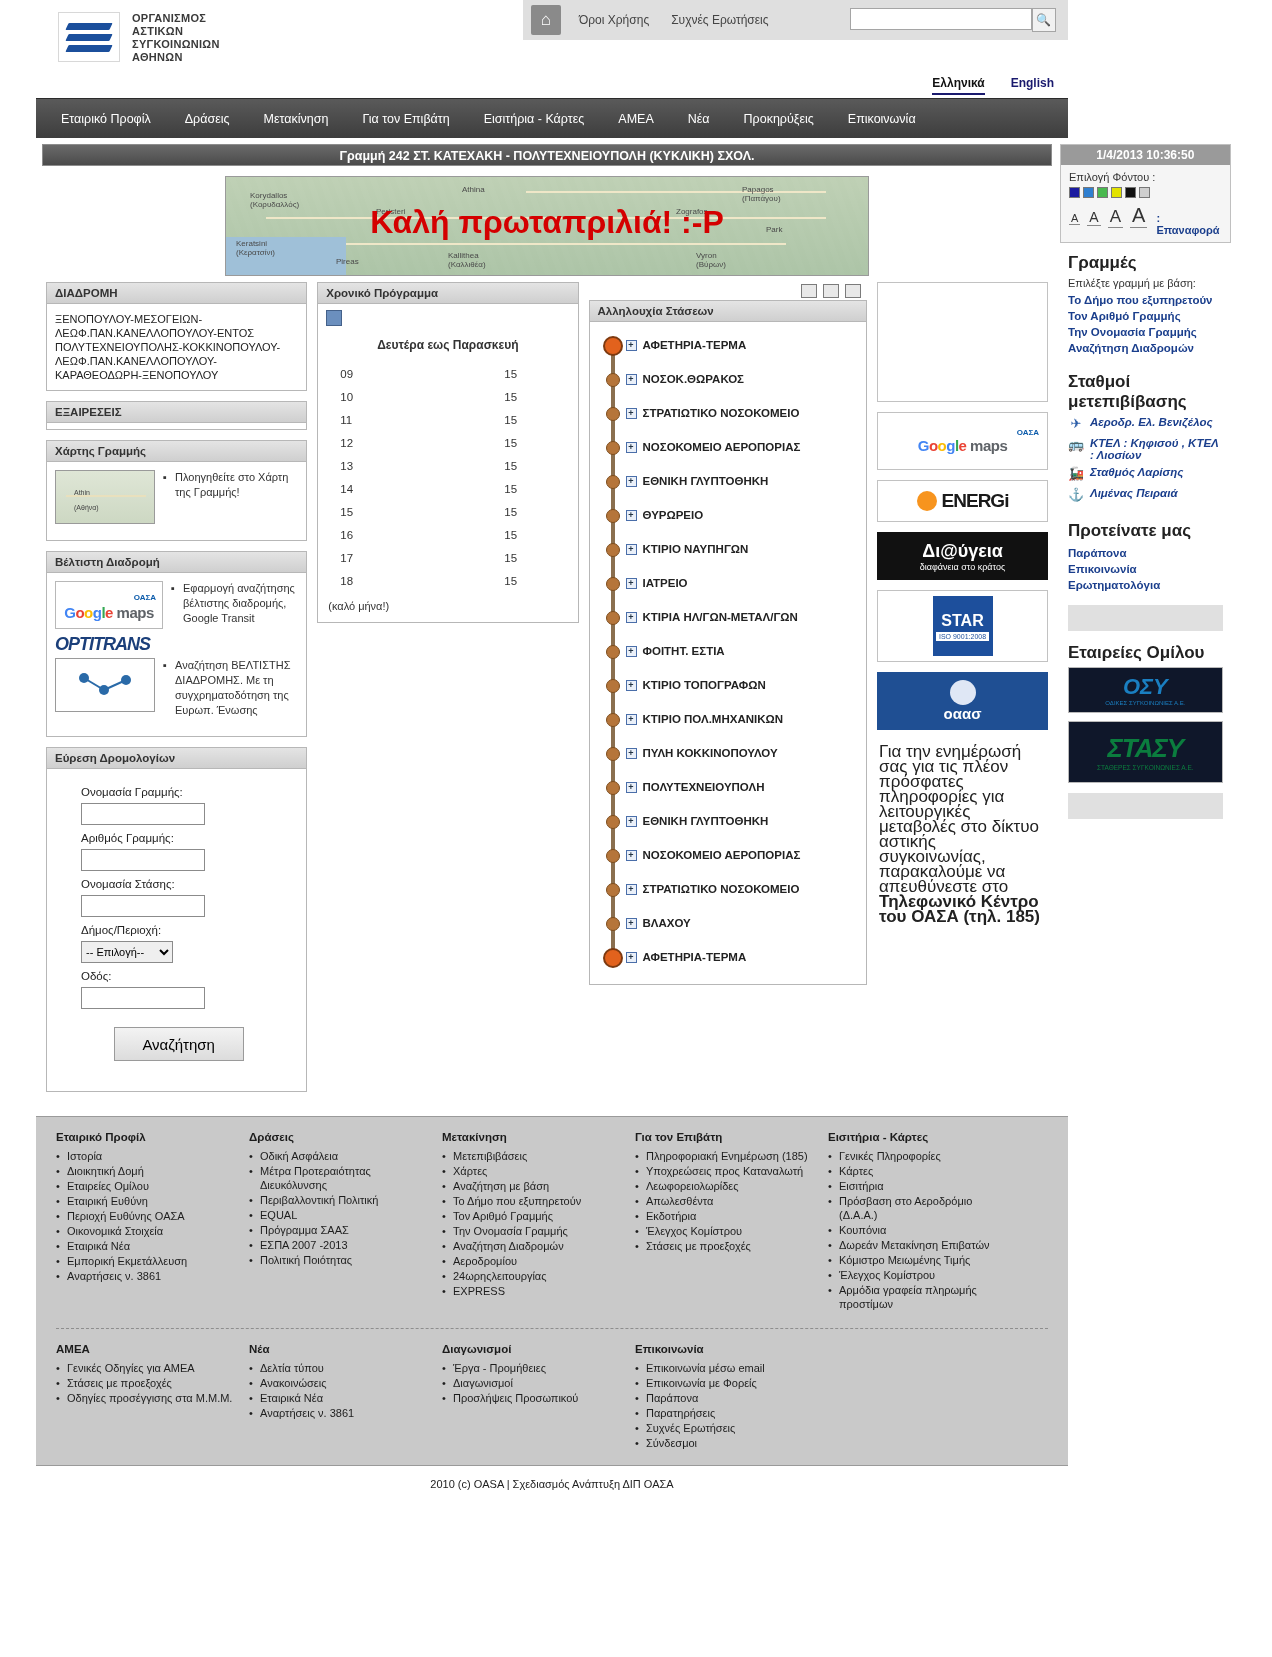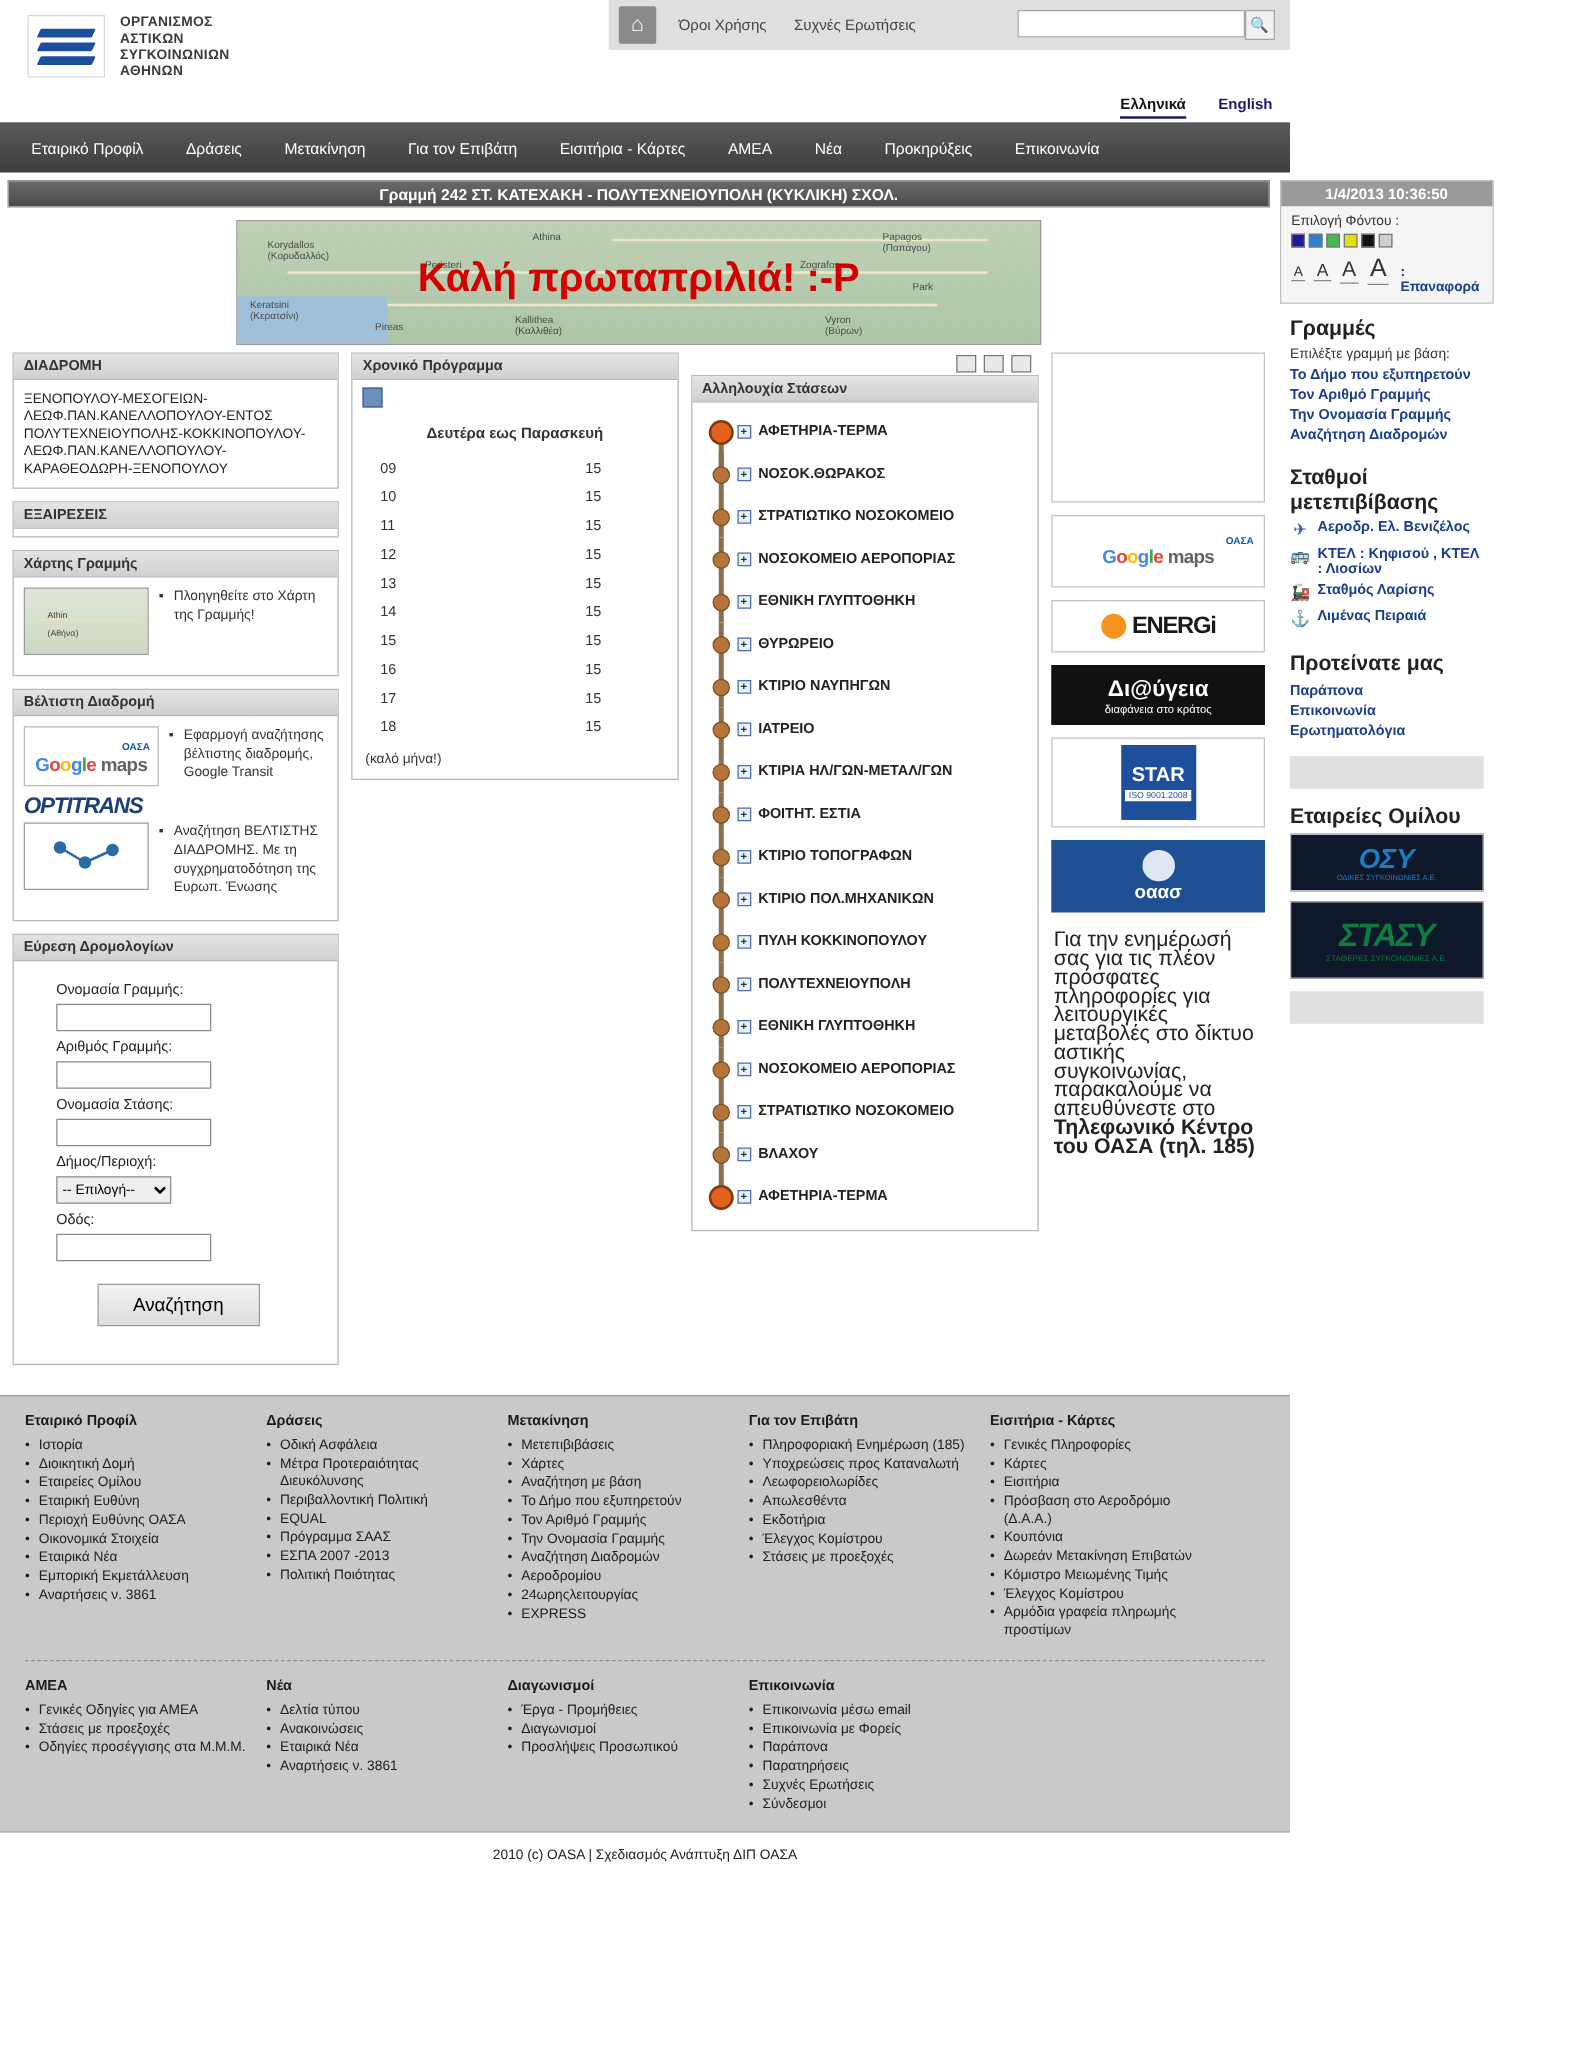--- a/index.html
+++ b/index.html
@@ -5,21 +5,21 @@
   * { box-sizing: border-box; }
   body {
     margin: 0;
     padding: 0;
     background: #ffffff;
     font-family: "Liberation Sans", sans-serif;
     font-size: 12px;
     color: #333;
     width: 1272px;
   }
-  .page { width: 1032px; position: relative; }
+  .page { width: 1032px; position: relative; margin-left: 36px; }
 
   
   .header {
     height: 98px;
     position: relative;
     border-bottom: 0;
   }
   .logo-area { position: absolute; left: 22px; top: 12px; display: flex; align-items: flex-start; }
   .logo-mark {
     width: 62px; height: 50px; background: #fff; border: 1px solid #d8d8d8;
@@ -190,21 +190,21 @@
   .rc-clock { background: #9a9a9a; color: #fff; font-weight: bold; text-align: center; font-size: 12px; padding: 3px 0; }
   .rc-body { padding: 6px 8px; font-size: 11px; }
   .swatches { display: flex; gap: 3px; margin: 4px 0 6px 0; }
   .swatch { width: 11px; height: 11px; border: 1px solid #777; }
   .fontsizes { display: flex; align-items: baseline; gap: 7px; }
   .fontsizes span { border-bottom: 1px solid #888; padding: 0 2px; }
   .rc-title { font-weight: bold; font-size: 17px; margin: 6px 0 4px 0; color: #222; }
   .rc-links a { display: block; color: #1a3e8c; font-size: 11.5px; font-weight: bold; text-decoration: none; line-height: 16px;}
   .rc-item { display: flex; gap: 6px; align-items: flex-start; margin-bottom: 5px; }
   .rc-item .ic { width: 16px; height: 16px; flex: none; color: #2b5da8; font-size: 13px; text-align:center;}
-  .rc-item a { color: #1a3e8c; font-size: 11.5px; font-weight: bold; text-decoration: none; }
+  .rc-item a { color: #1a3e8c; font-size: 11.5px; font-weight: bold; text-decoration: none; font-style: italic; }
   .company-logo { border: 1px solid #b9b9b9; background: #0f172a; margin-bottom: 8px; height: 46px;
                   display: flex; align-items: center; justify-content: center; }
   .osy-text { color: #1a7fc1; font-weight: bold; font-size: 22px; font-style: italic;}
   .stasy-text { color: #0b7d3e; font-weight: bold; font-size: 26px; font-style: italic; letter-spacing: -1px;}
 
   
   .footer {
     margin-top: 14px; background: #c9c9c9; border-top: 1px solid #9a9a9a;
     padding: 14px 20px; 
   }

